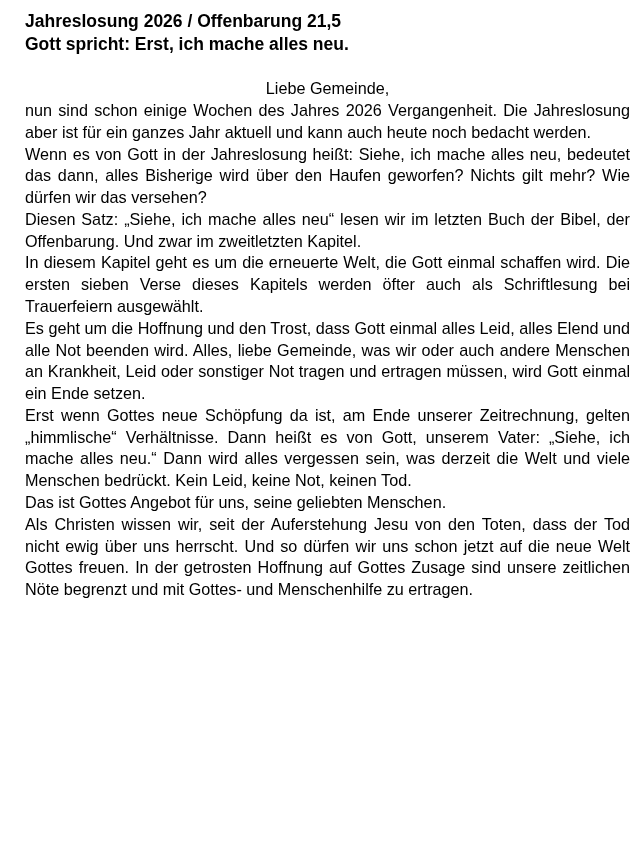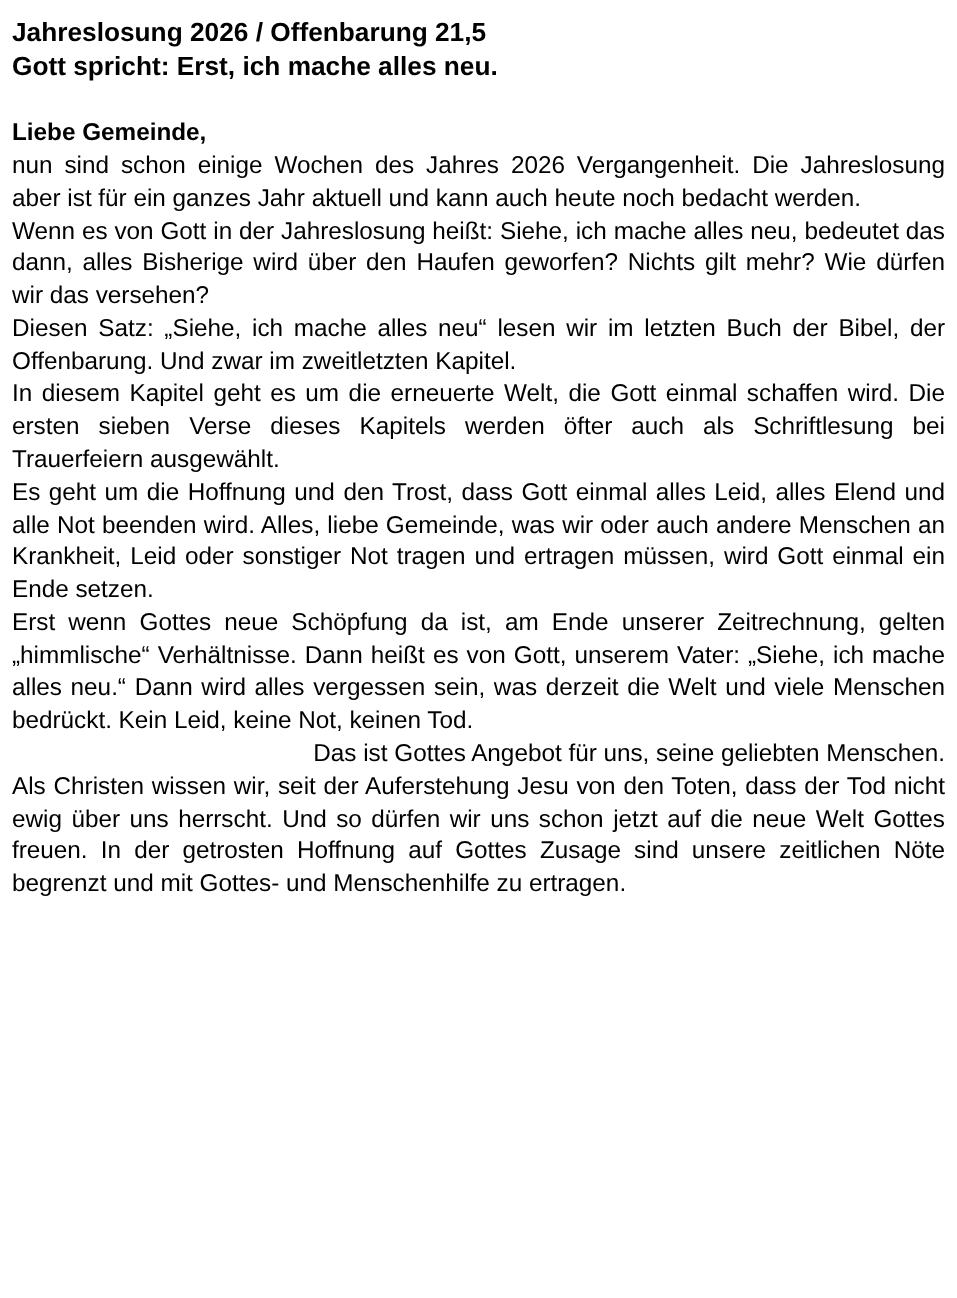--- a/index.html
+++ b/index.html
@@ -11,46 +11,45 @@
     width: 638px;
     height: 865px;
     font-family: "Liberation Sans", sans-serif;
     color: #000000;
     overflow: hidden;
   }
   .page {
     width: 638px;
     height: 865px;
     box-sizing: border-box;
-    padding: 10px 8px 0 8px;
+    padding: 10px 8px 0 25px;
   }
   .title-block {
     margin: 0 0 22px 0;
   }
   .title-line {
     font-size: 17.5px;
     font-weight: bold;
     line-height: 1.32;
     letter-spacing: 0px;
     white-space: nowrap;
   }
   .body-block p {
     margin: 0 0 0 0;
     font-size: 16.2px;
     line-height: 1.345;
     text-align: justify;
     text-justify: inter-word;
     hyphens: manual;
   }
   .body-block p.salutation {
-    text-align: left;
-    font-weight: bold;
+    text-align: center;
   }
   .body-block p.last {
-    text-align: right;
+    text-align: left;
   }
 </style>
 </head>
 <body>
 
 <div class="page">
 
   <div class="title-block">
     <div class="title-line">Jahreslosung 2026 / Offenbarung 21,5</div>
     <div class="title-line">Gott spricht: Erst, ich mache alles neu.</div>

